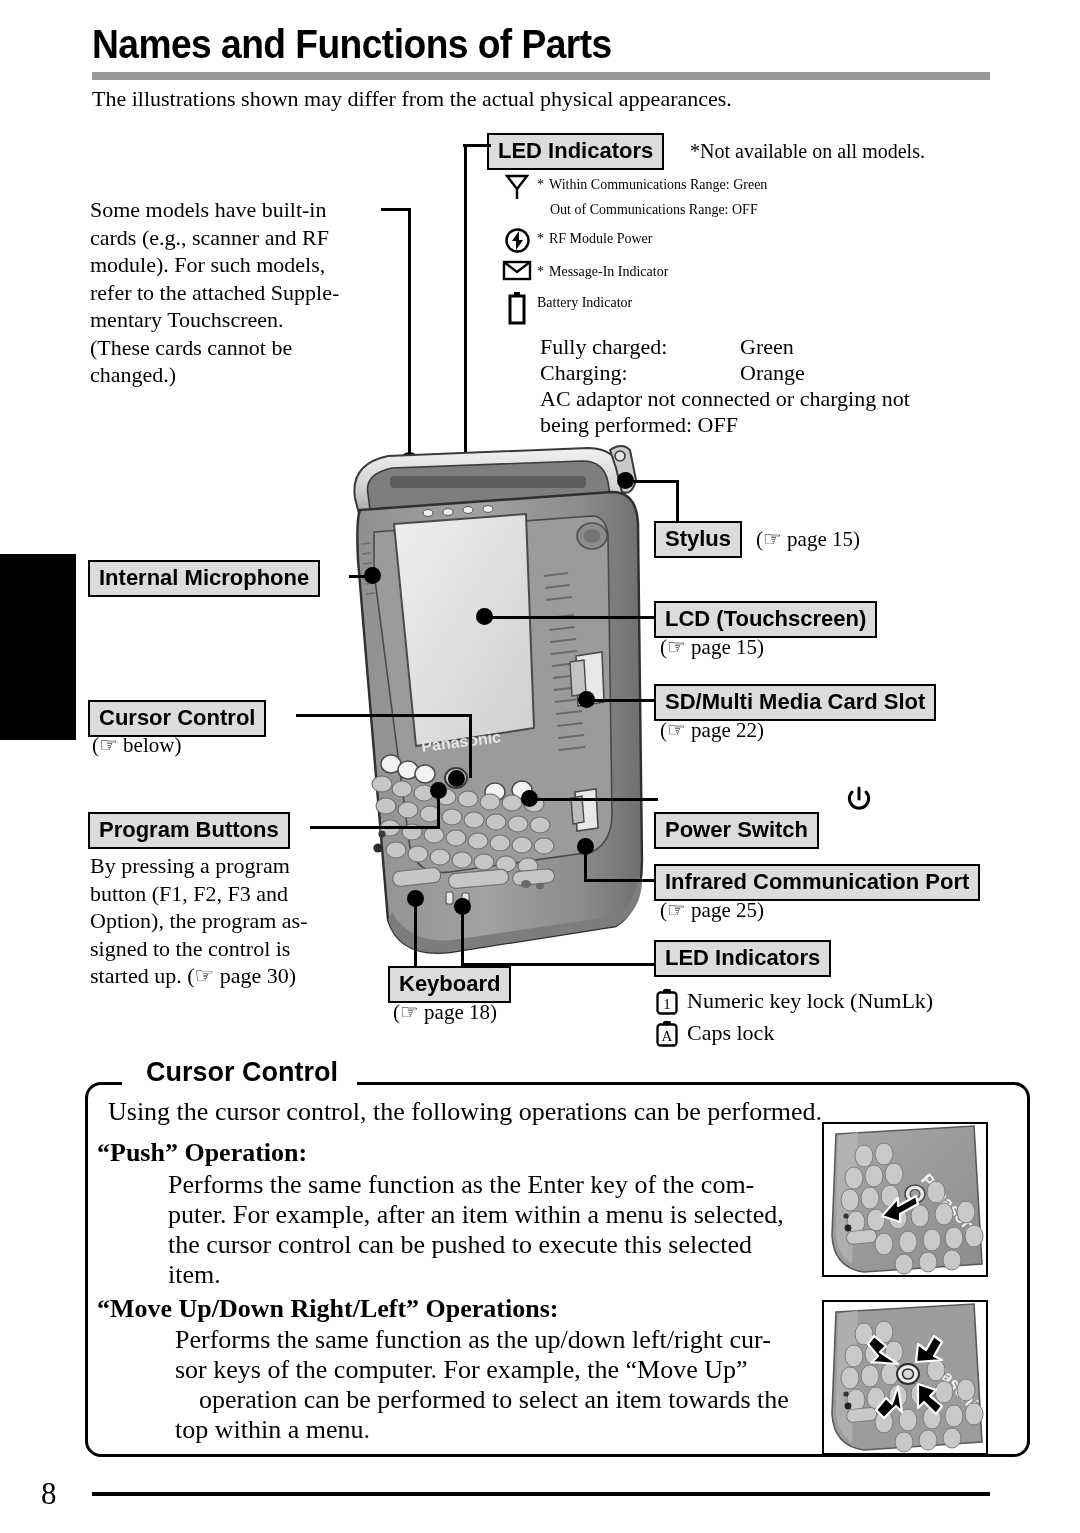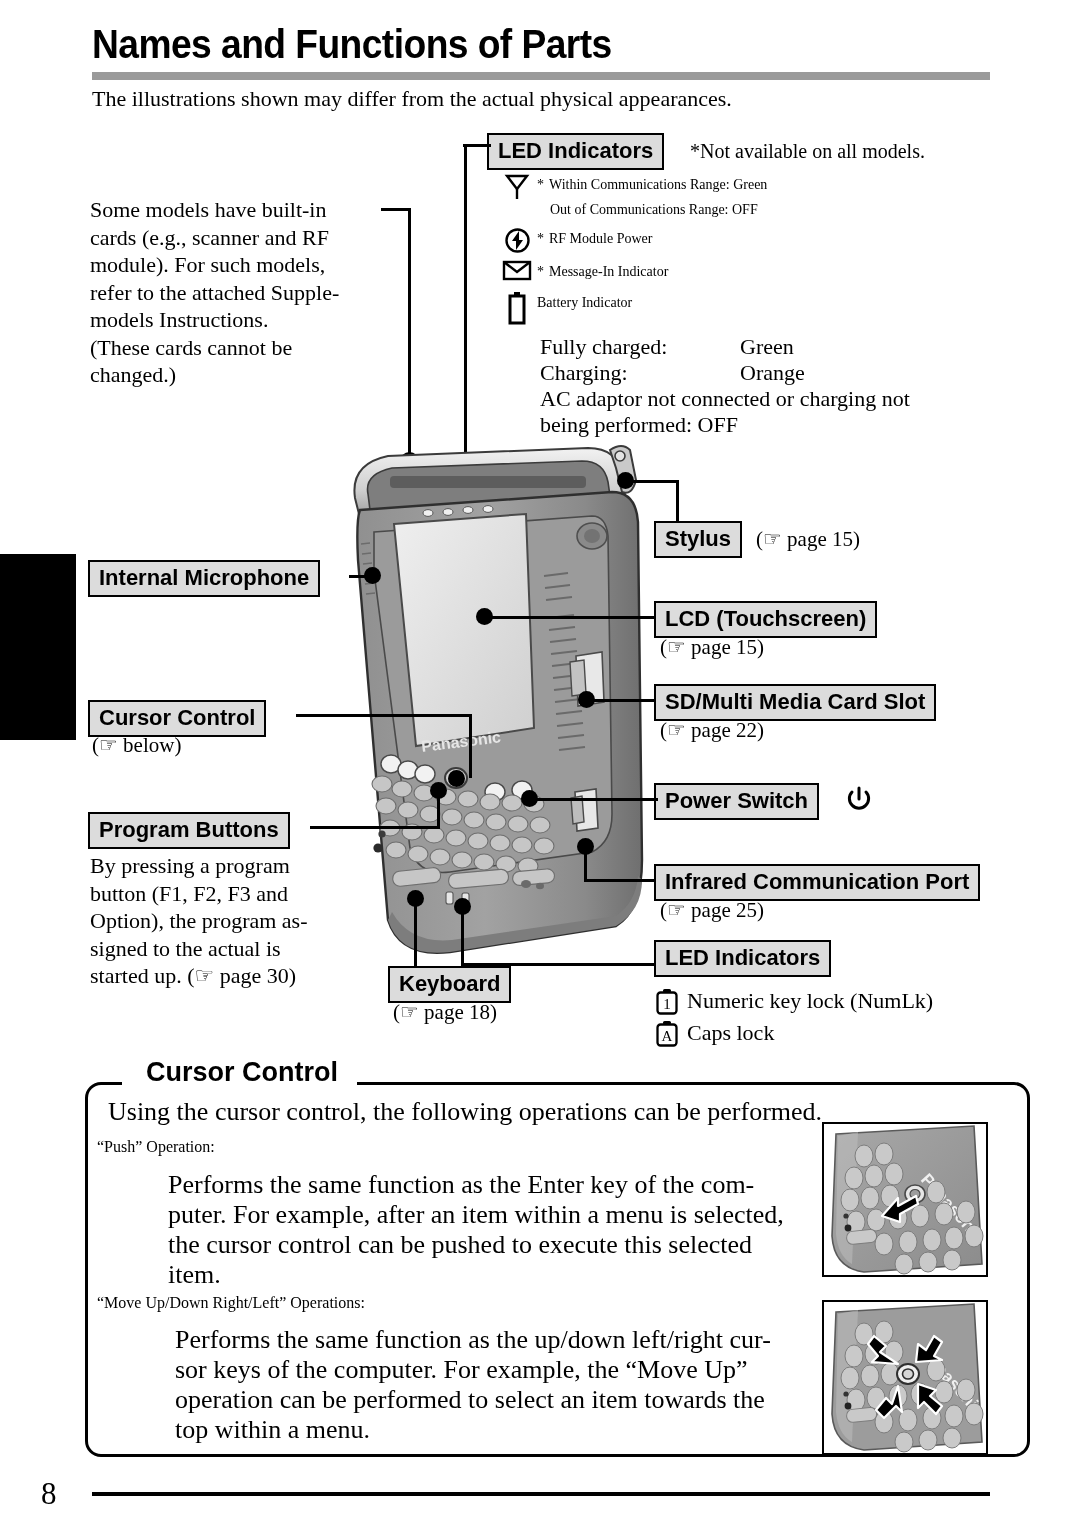--- a/index.html
+++ b/index.html
@@ -63,21 +63,21 @@
     position:absolute;left:85px;top:1082px;width:945px;height:375px;
     border:3px solid #000;border-radius:16px;box-sizing:border-box;background:#fff;
   }
   .cc-title-mask{position:absolute;left:122px;top:1058px;width:235px;height:30px;background:#fff;}
   .cc-title{
     position:absolute;left:138px;top:1057px;
     font-family:"Liberation Sans", sans-serif;font-weight:bold;font-size:27px;
     background:#fff;padding:0 8px;white-space:nowrap;
   }
   .cc-body{position:absolute;font-size:26px;line-height:30px;}
-  .cc-head{position:absolute;font-weight:normal;font-size:16px;white-space:nowrap;}
+  .cc-head{position:absolute;font-weight:bold;font-size:26px;white-space:nowrap;}
 
   
   .pagenum{
     position:absolute;left:41px;top:1476px;font-size:31px;
   }
   .footer-rule{position:absolute;left:92px;top:1492px;width:898px;height:4px;background:#000;}
 
   
   .svgwrap{position:absolute;pointer-events:none;}
   .ill-frame{border:2px solid #000;box-sizing:border-box;background:#fff;}
@@ -91,21 +91,21 @@
   <div class="title-rule"></div>
   <div class="intro">The illustrations shown may differ from the actual physical appearances.</div>
 
   <div class="index-tab"></div>
 
   <div class="para" style="left:90px;top:196px;width:300px;">
     <div>Some models have built-in</div>
     <div>cards (e.g., scanner and RF</div>
     <div>module). For such models,</div>
     <div>refer to the attached Supple-</div>
-    <div>models  Instructions.</div>
+    <div>mentary  Touchscreen.</div>
     <div>(These  cards  cannot  be</div>
     <div>changed.)</div>
   </div>
 
   <div class="ln hln" style="left:381px;top:208px;width:30px;"></div>
   <div class="ln vln" style="left:408px;top:208px;height:252px;"></div>
   <div class="dot" style="left:400px;top:452px;"></div>
 
   <div class="calloutbox" style="left:487px;top:133px;">
     <span>LED Indicators</span>
@@ -335,21 +335,21 @@
   <div class="ln vln" style="left:469px;top:714px;height:64px;"></div>
   <div class="dot sm" style="left:448px;top:770px;"></div>
 
   <div class="calloutbox" style="left:88px;top:812px;">
     <span>Program Buttons</span>
   </div>
   <div class="para" style="left:90px;top:852px;width:260px;">
     <div>By pressing a program</div>
     <div>button (F1, F2, F3 and</div>
     <div>Option), the program as-</div>
-    <div>signed to the actual is</div>
+    <div>signed to the control is</div>
     <div>started up.  (☞ page 30)</div>
   </div>
   <div class="ln hln" style="left:310px;top:826px;width:130px;"></div>
   <div class="ln vln" style="left:437px;top:790px;height:38px;"></div>
   <div class="dot sm" style="left:430px;top:782px;"></div>
 
   <div class="calloutbox" style="left:388px;top:966px;">
     <span>Keyboard</span>
   </div>
   <div class="subnote" style="left:393px;top:1000px;">(☞ page 18)</div>
@@ -375,21 +375,21 @@
   <div class="ln hln" style="left:491px;top:616px;width:165px;"></div>
   <div class="dot sm" style="left:476px;top:608px;"></div>
 
   <div class="calloutbox" style="left:654px;top:684px;">
     <span>SD/Multi Media Card Slot</span>
   </div>
   <div class="subnote" style="left:660px;top:718px;">(☞ page 22)</div>
   <div class="ln hln" style="left:590px;top:699px;width:66px;"></div>
   <div class="dot sm" style="left:578px;top:691px;"></div>
 
-  <div class="calloutbox" style="left:654px;top:783px;">
+  <div class="calloutbox" style="left:654px;top:812px;">
     <span>Power Switch</span>
   </div>
   <span style="position:absolute;left:844px;top:784px;">
     <svg width="30" height="30" viewBox="0 0 30 30">
         <path d="M15 4 L15 15" stroke="#000" stroke-width="3" stroke-linecap="round" fill="none"></path>
         <path d="M8 8 A 9.6 9.6 0 1 0 22 8" stroke="#000" stroke-width="3" fill="none" stroke-linecap="round"></path>
       </svg>
   </span>
   <div class="ln hln" style="left:534px;top:798px;width:124px;"></div>
   <div class="dot sm" style="left:521px;top:790px;"></div>
@@ -439,21 +439,21 @@
     <div style="white-space:nowrap;">Performs the same function as the Enter key of the com-</div>
     <div style="white-space:nowrap;">puter. For example, after an item within a menu is selected,</div>
     <div style="white-space:nowrap;">the cursor control can be pushed to execute this selected</div>
     <div style="white-space:nowrap;">item.</div>
   </div>
 
   <div class="cc-head" style="left:97px;top:1294px;">“Move Up/Down Right/Left” Operations:</div>
   <div class="cc-body" style="left:175px;top:1325px;width:620px;">
     <div style="white-space:nowrap;">Performs the same function as the up/down left/right cur-</div>
     <div style="white-space:nowrap;">sor keys of the computer. For example, the “Move Up”</div>
-    <div style="white-space:nowrap;">operation can be performed to select an item towards the</div>
+    <div style="white-space:nowrap;margin-left:24px;">operation can be performed to select an item towards the</div>
     <div style="white-space:nowrap;">top within a menu.</div>
   </div>
 
   <div class="svgwrap ill-frame" style="left:822px;top:1122px;width:166px;height:155px;">
     <svg width="162" height="151" viewBox="0 0 162 151">
       <defs>
         <linearGradient id="kbG" x1="0" y1="0" x2="1" y2="1">
           <stop offset="0%" stop-color="#a8a8a8"></stop>
             <stop offset="100%" stop-color="#8c8c8c"></stop>
         </linearGradient>

